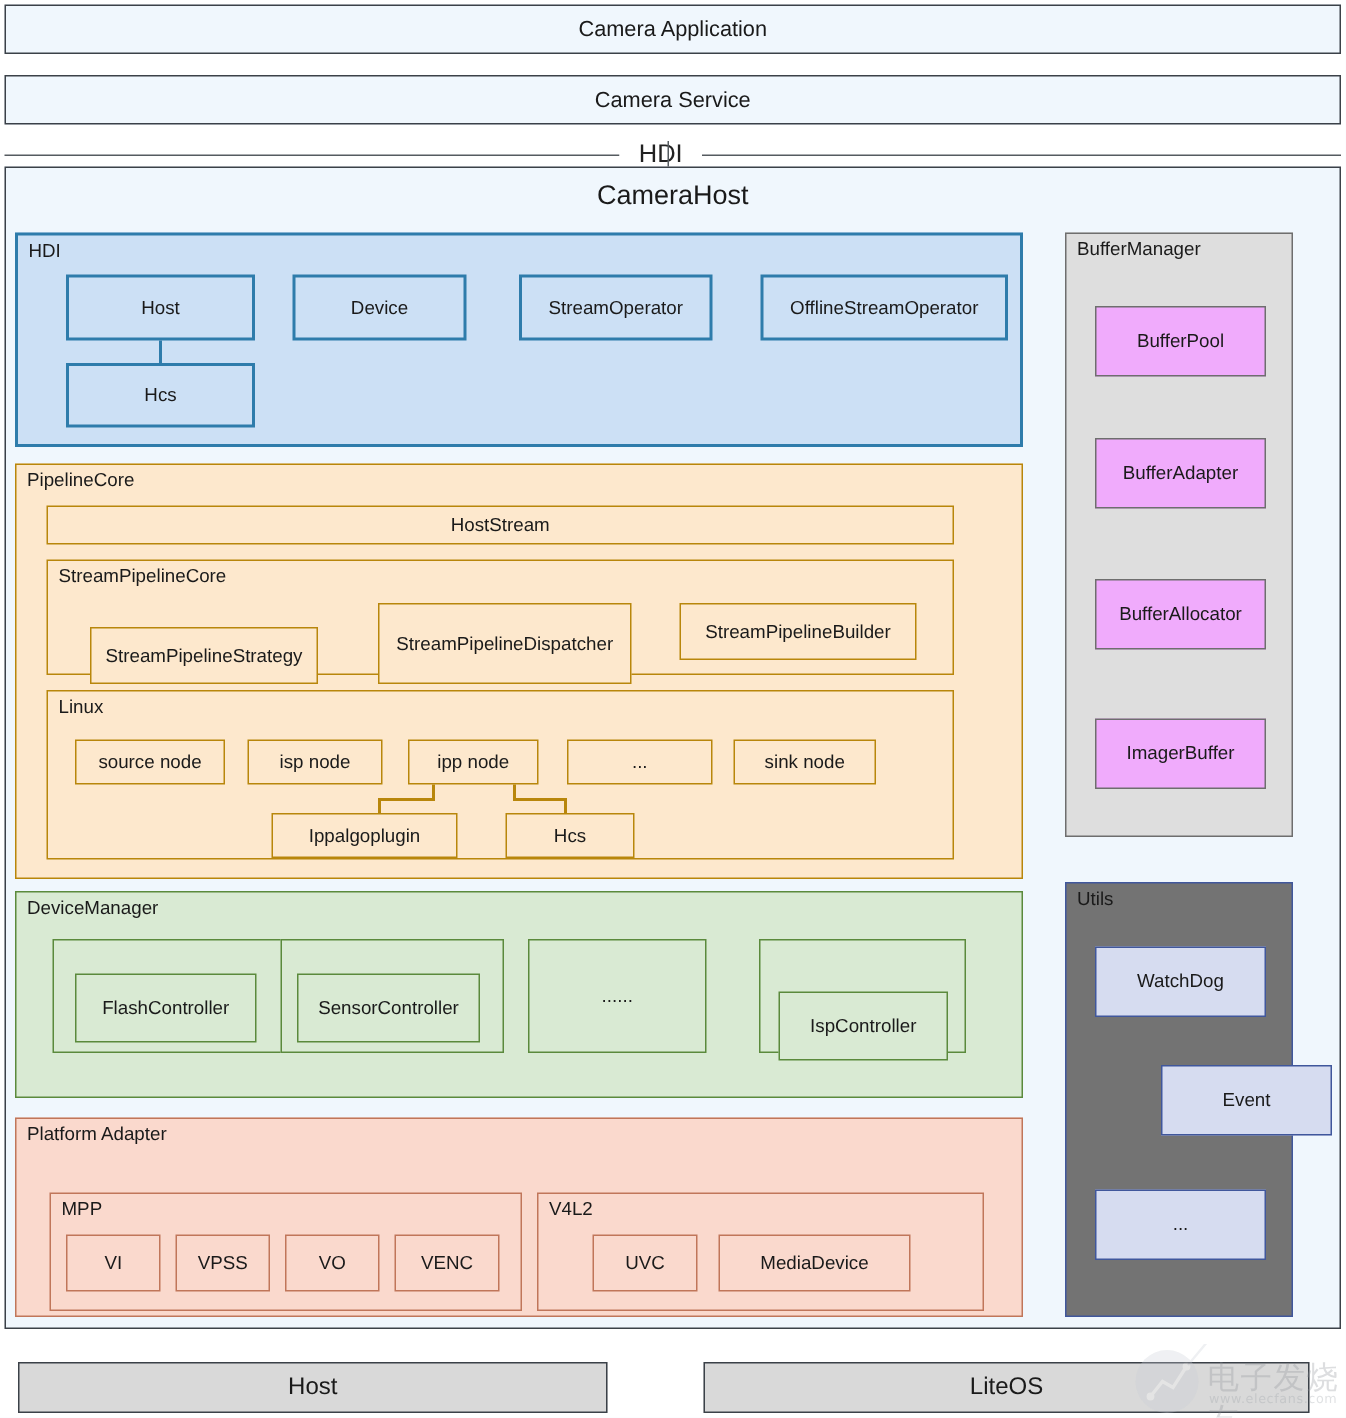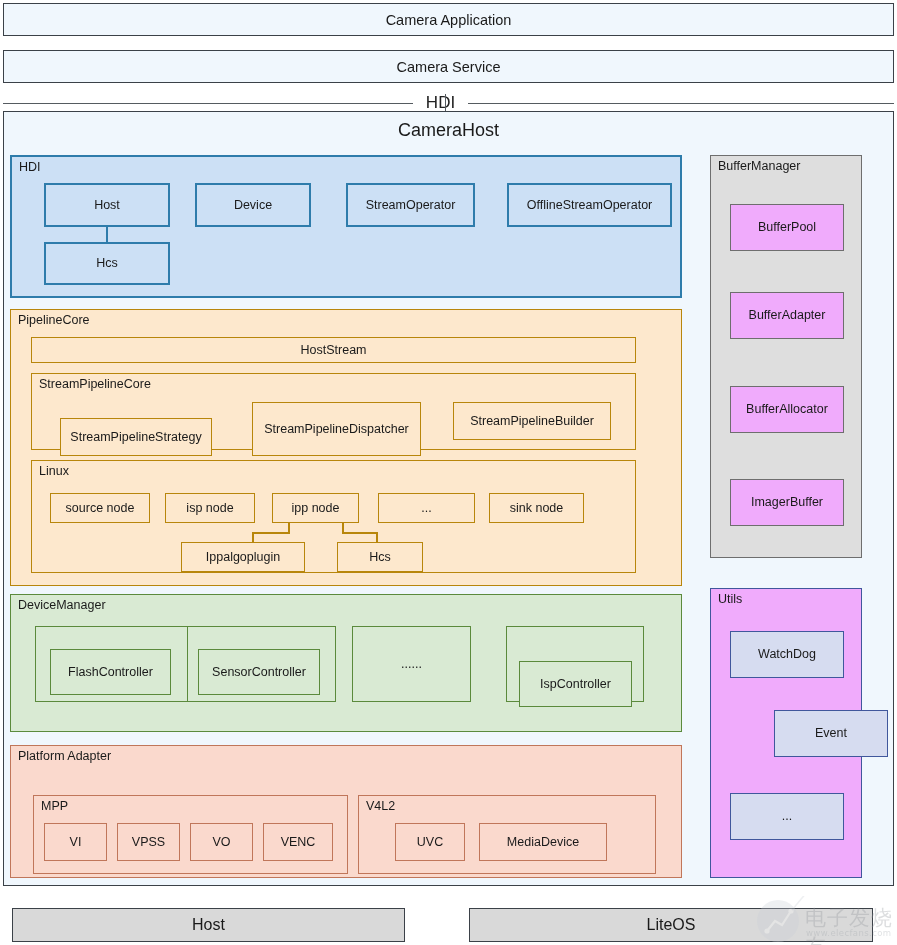--- a/index.html
+++ b/index.html
@@ -97,21 +97,21 @@
   
   .g-plat       { background:#fad9cd; border:1.6px solid #c0765a;padding-left:24px; }
   .g-plat .box  { background:#fad9cd; border:1.6px solid #c0765a; }
   .g-plat .sub  { background:#fad9cd; border:1.6px solid #c0765a; }
 
   
   .g-buf        { background:#dedede; border:1.8px solid #6e6e6e; }
   .g-buf .box   { background:#f0abfc; border:1.8px solid #6e6e6e; }
 
   
-  .g-utils      { background:#f0abfc; border:1.8px solid #40579c; }
+  .g-utils      { background:#737373; border:1.8px solid #40579c; }
   .g-utils .box { background:#d6dcf0; border:1.8px solid #40579c; }
 
   
   .osbar {
     background: #d9d9d9;
     border: 1.5px solid #3b4148;
     display: flex;
     align-items: center;
     justify-content: center;
     font-size: 16px;

